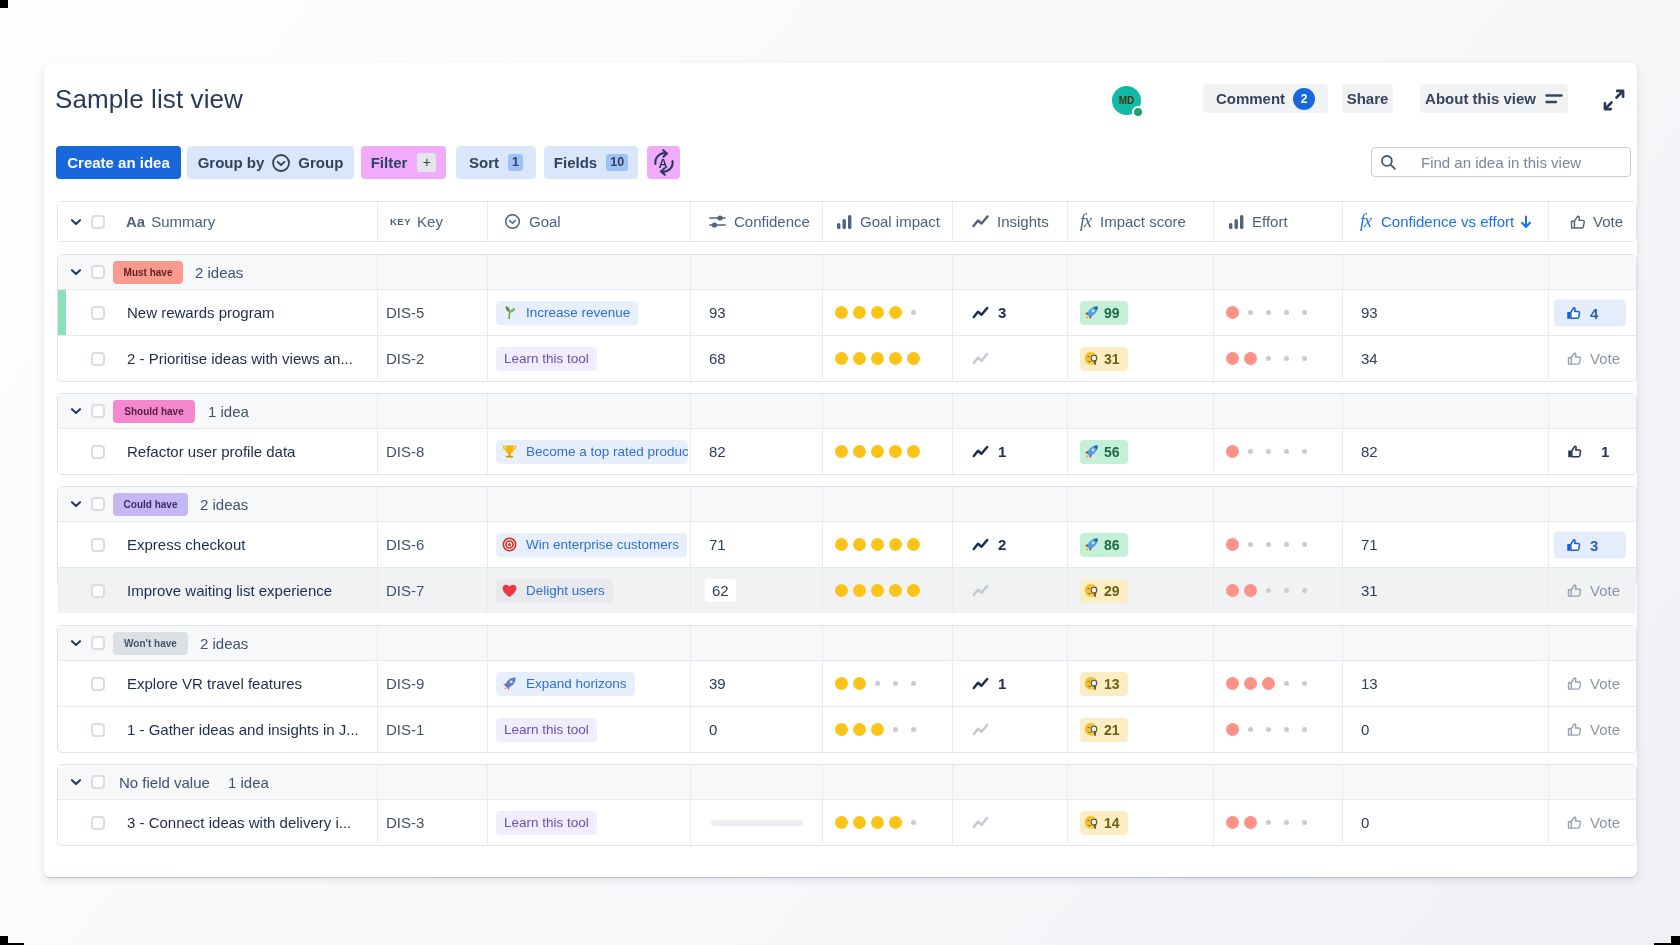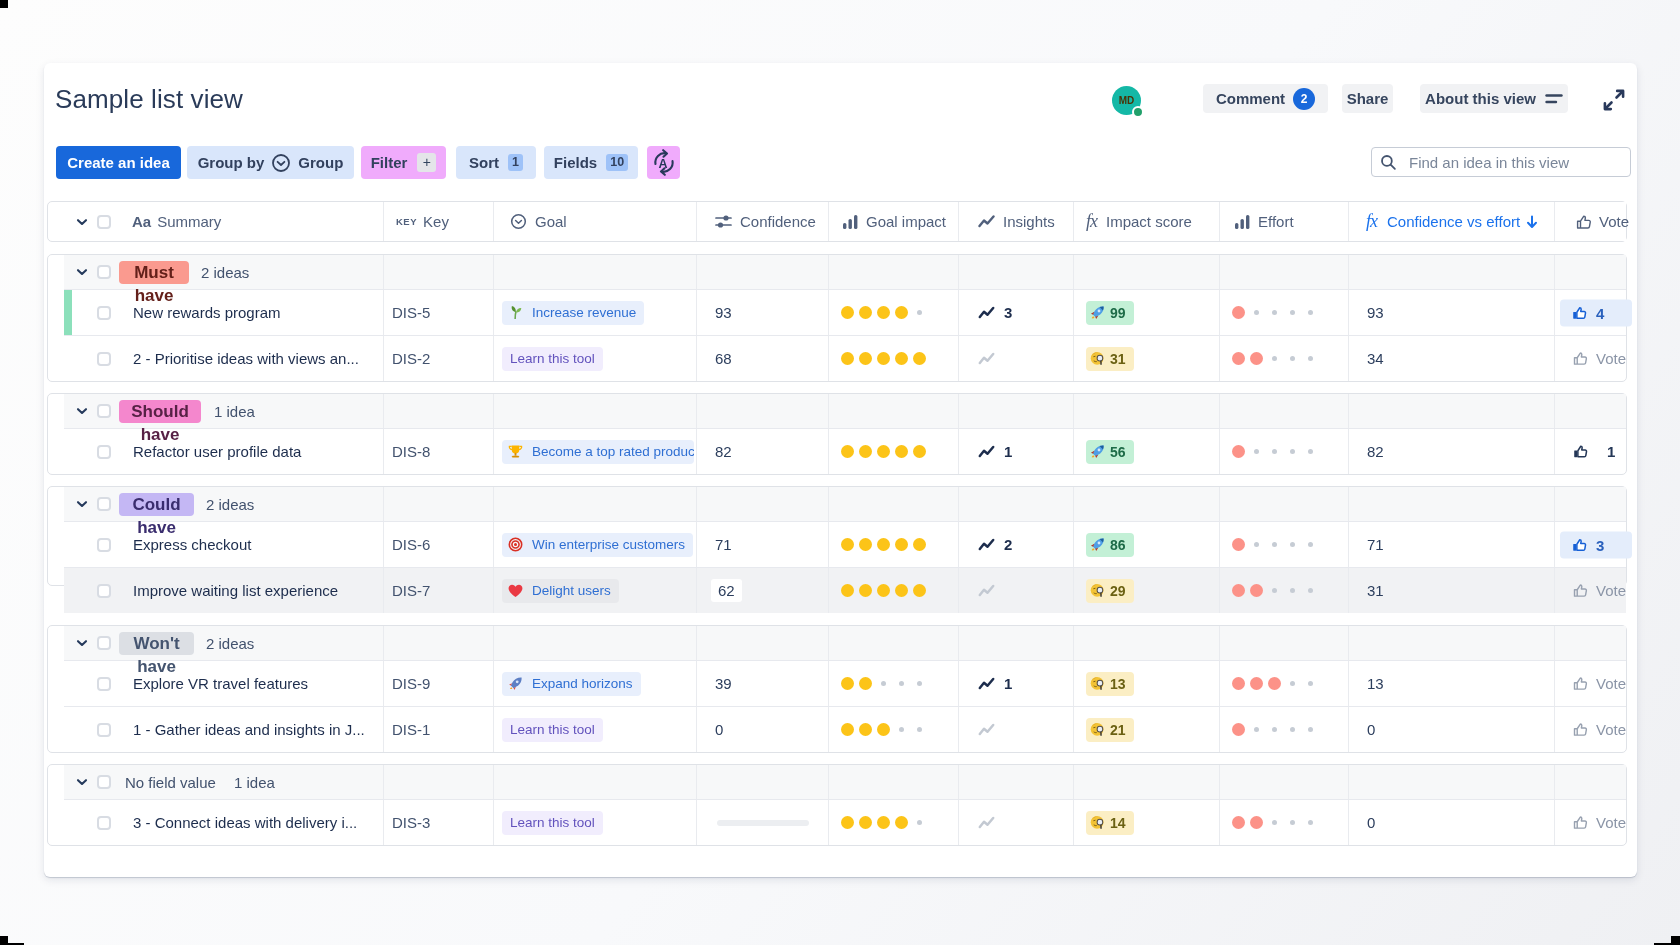--- a/index.html
+++ b/index.html
@@ -21,36 +21,36 @@
 .avatar .dot { position:absolute; right:-3px; bottom:-3px; width:12px; height:12px; border-radius:50%; background:#22a06b; border:2px solid #fff; }
 .tbtn { position:absolute; top:84px; height:29px; background:#f1f2f4; border-radius:4px; display:flex; align-items:center; justify-content:center; font-size:15px; font-weight:bold; color:#36455e; }
 .badge2 { display:inline-block; width:22px; height:22px; background:#1868db; color:#fff; border-radius:50%; font-size:12px; font-weight:bold; text-align:center; line-height:22px; margin-left:8px; }
 .btn { position:absolute; top:146px; height:33px; border-radius:4px; display:flex; align-items:center; justify-content:center; font-size:15px; font-weight:bold; }
 .btn.blue { background:#1868db; color:#fff; }
 .btn.lblue { background:#d9e6fb; color:#32415e; }
 .btn.gray { background:#f0abfc; color:#32415e; }
 .minibadge { display:inline-block; height:17px; background:#9ec2f8; border-radius:3px; font-size:12.5px; font-weight:bold; text-align:center; line-height:17px; margin-left:9px; padding:0 4px; }
 .plusbadge { display:inline-block; width:19px; height:19px; background:#e4e5e9; border-radius:3px; font-size:14px; font-weight:400; text-align:center; line-height:18px; margin-left:10px; color:#32455e; }
 .search { position:absolute; left:1371px; top:147px; width:260px; height:30px; border:1px solid #c6ccd6; border-radius:4px; background:#fff; display:flex; align-items:center; padding:0 8px; }
-.search .ph { color:#7a8699; font-size:15px; margin-left:12px; }
-.tbox { position:absolute; left:47px; width:1580px; background:#fff; border:1px solid #dfe2e7; border-radius:5px;padding-left:16px; }
+.search .ph { color:#7a8699; font-size:15px; margin-left:24px; }
+.tbox { position:absolute; left:57px; width:1580px; background:#fff; border:1px solid #dfe2e7; border-radius:5px; }
 .trow { display:flex; height:46px; }
 .ghead { display:flex; height:34px; background:#f7f8f9; align-items:center; }
 .hrow  { display:flex; height:39px; background:#fff; align-items:center; }
 .rb { border-top:1px solid #e7e9ee; }
 .c { flex:none; border-right:1px solid #e9ebef; display:flex; align-items:center; position:relative; height:100%; }
 .c1 { width:320px; } .c2 { width:110px; } .c3 { width:203px; } .c4 { width:132px; }
 .c5 { width:130px; } .c6 { width:115px; } .c7 { width:146px; } .c8 { width:129px; }
 .c9 { width:206px; } .c10 { width:87px; border-right:none; }
 .cb { position:absolute; left:33px; top:50%; margin-top:-7px; width:14px; height:14px; border:2px solid #d8dce3; border-radius:4px; background:#fff; }
 .chev { position:absolute; left:10px; top:50%; margin-top:-8px; width:16px; height:16px; }
 .sumtxt { position:absolute; left:69px; font-size:15px; color:#1d2d4d; white-space:nowrap; }
 .keytxt { position:absolute; left:8px; font-size:15px; color:#42526e; }
 .num { position:absolute; left:18px; font-size:15px; color:#2c3e5d; }
-.gchip { position:absolute; left:55px; height:23px; border-radius:4px; font-size:17px; font-weight:bold; line-height:23px; text-align:center; }
+.gchip { position:absolute; left:55px; height:23px; border-radius:4px; font-size:10px; font-weight:bold; line-height:23px; text-align:center; }
 .gcount { font-size:15px; color:#42526e; position:absolute; }
 .goalchip { position:absolute; left:8px; height:24px; background:#e8effc; border-radius:4px; display:flex; align-items:center; padding:0 8px 0 6px; font-size:13.5px; color:#2f6fd3; white-space:nowrap; }
 .goalchip.purple { background:#f1edfd; color:#6252bd; padding:0 8px; }
 .goalchip svg, .goalchip .em { margin-right:9px; flex:none; }
 .dots { position:absolute; left:12px; display:flex; align-items:center; }
 .score { position:absolute; left:12px; height:24px; border-radius:4px; display:flex; align-items:center; font-size:14px; font-weight:bold; padding:0 8px 0 4px; }
 .score.green { background:#c3f0d6; color:#1d6b47; }
 .score.yellow { background:#fbeec4; color:#6b6113; }
 .score svg { margin-right:5px; }
 .votechip { position:absolute; left:5px; top:50%; transform:translateY(-50%); width:72px; height:27px; background:#e4edfb; border-radius:4px; display:flex; align-items:center; font-size:15px; font-weight:bold; color:#2a61bd; padding-left:12px; }

